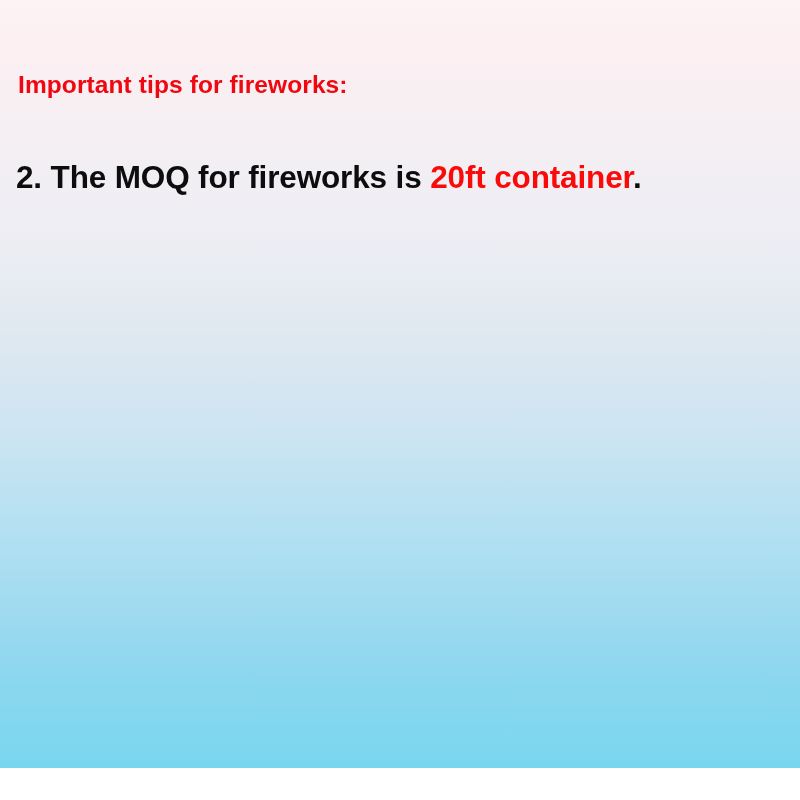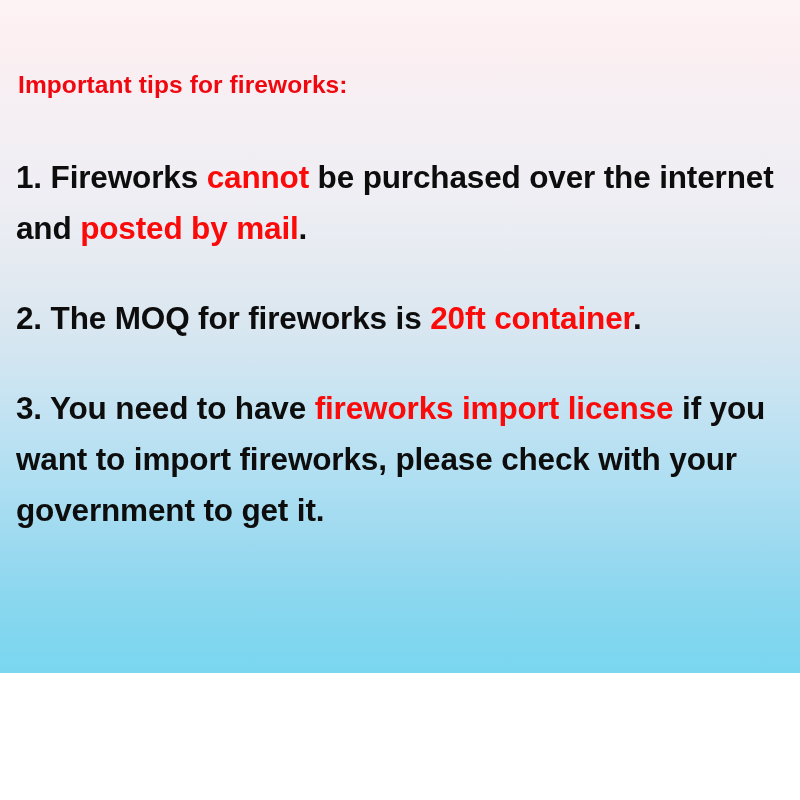--- a/index.html
+++ b/index.html
@@ -8,21 +8,21 @@
   }
   body {
     width: 800px;
     height: 800px;
     overflow: hidden;
     font-family: "Liberation Sans", sans-serif;
   }
   #poster {
     position: relative;
     width: 800px;
-    height: 673px;
+    height: 768px;
     box-sizing: border-box;
     background: linear-gradient(to bottom,
         #fdf2f4 0%,
         #fbeff2 8%,
         #f4eff3 18%,
         #eeeef4 30%,
         #e4eaf1 40%,
         #dbe7f0 47%,
         #cfe5f2 55%,
         #bfe2f2 63%,
@@ -70,18 +70,16 @@
   }
 </style>
 </head>
 <body>
 
 <div id="poster">
 
   <h1 class="title">Important tips for fireworks:</h1>
 
   <div class="body-block">
-    <p class="tip"><span class="seg">1. Fireworks </span><span class="seg hl">cannot</span><span class="seg"> be purchased over the internet and </span><span class="seg hl">posted by mail</span><span class="seg">.</span></p>
     <p class="tip"><span class="seg">2. The MOQ for fireworks is </span><span class="seg hl">20ft container</span><span class="seg">.</span></p>
-    <p class="tip"><span class="seg">3. You need to have </span><span class="seg hl">fireworks import license</span><span class="seg"> if you want to import fireworks, please check with your government to get it.</span></p>
   </div>
 
 </div>
 
 </body></html>

